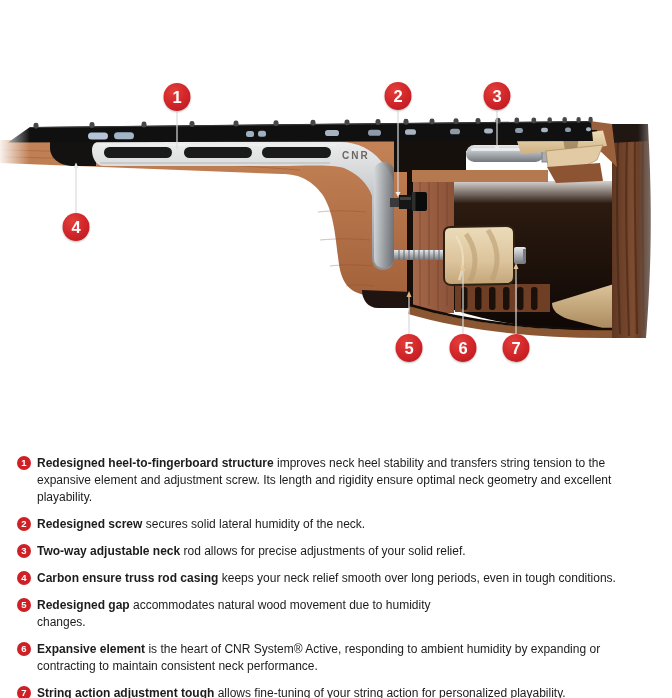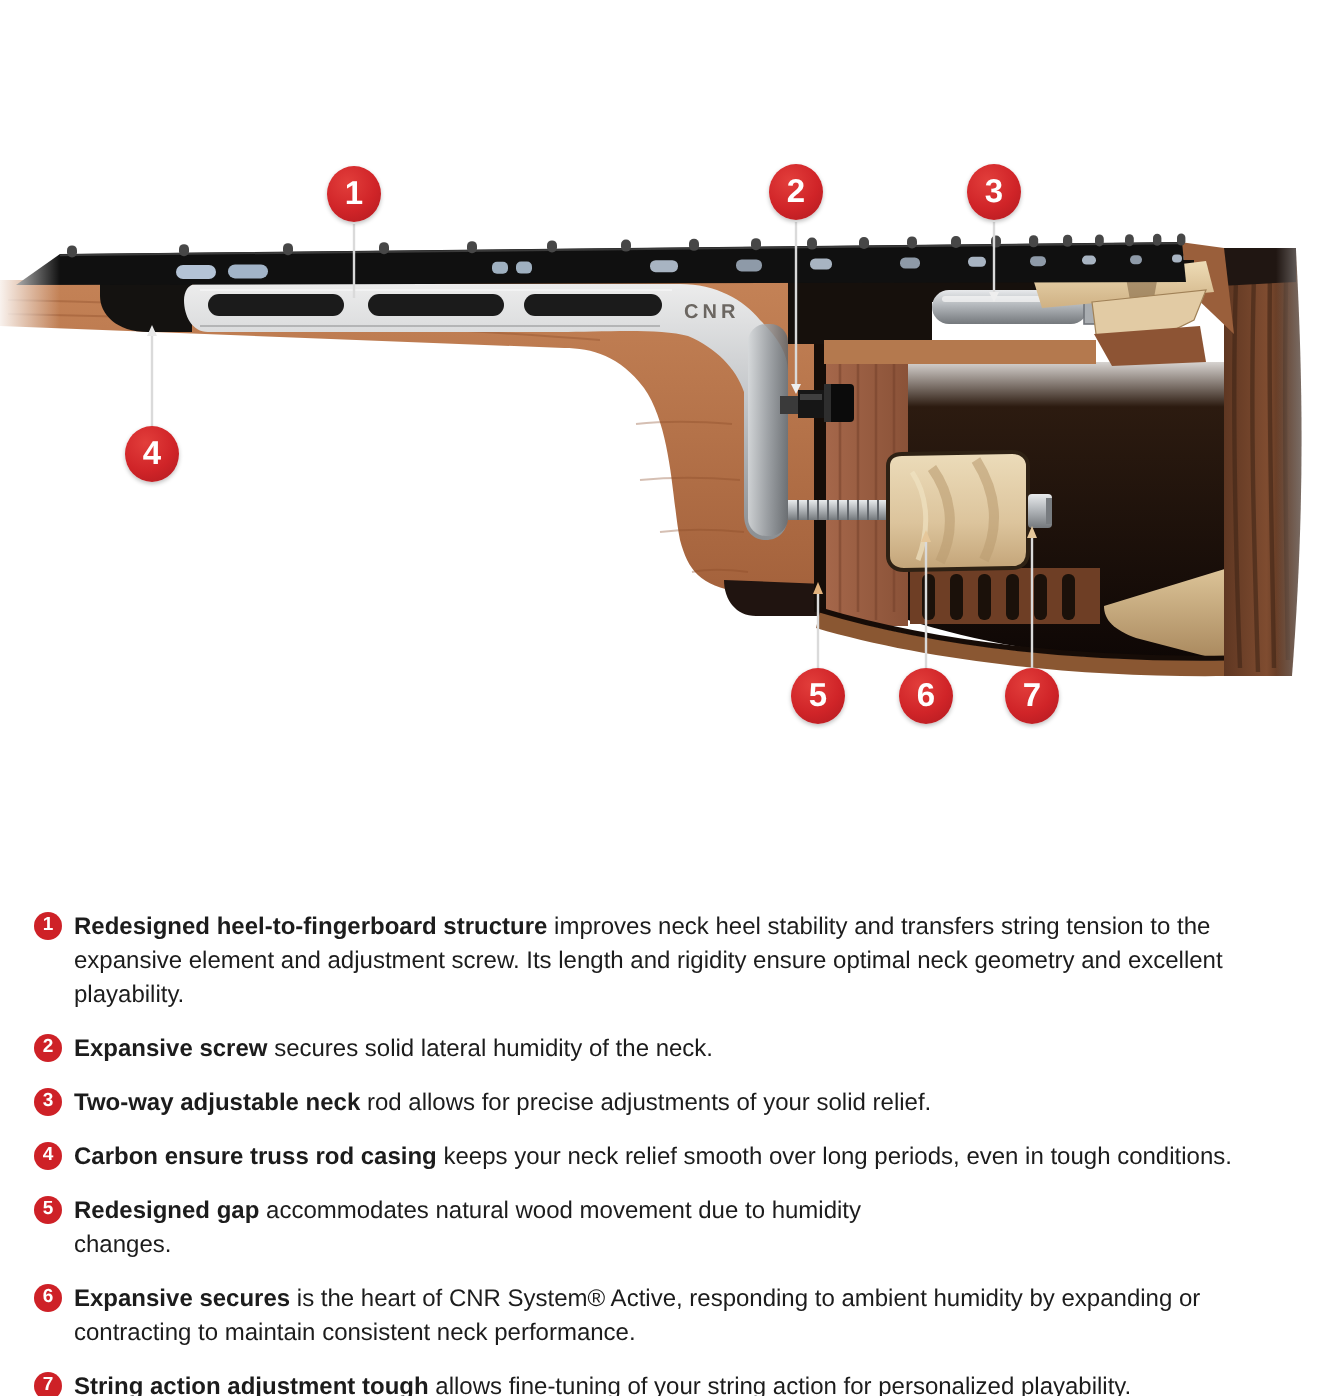--- a/index.html
+++ b/index.html
@@ -270,38 +270,38 @@
   <div class="marker m6">6</div>
   <div class="marker m7">7</div>
 
   <div class="legend">
     <div class="li">
       <span class="badge">1</span>
       <p class="li-text"><b>Redesigned heel-to-fingerboard structure</b><span> improves neck heel stability and transfers string tension to the expansive element and adjustment screw. Its length and rigidity ensure optimal neck geometry and excellent playability.</span></p>
     </div>
     <div class="li">
       <span class="badge">2</span>
-      <p class="li-text"><b>Expansive screw</b><span> secures solid lateral humidity of the neck.</span></p>
+      <p class="li-text"><b>Redesigned screw</b><span> secures solid lateral humidity of the neck.</span></p>
     </div>
     <div class="li">
       <span class="badge">3</span>
       <p class="li-text"><b>Two-way adjustable neck</b><span> rod allows for precise adjustments of your solid relief.</span></p>
     </div>
     <div class="li">
       <span class="badge">4</span>
       <p class="li-text"><b>Carbon ensure truss rod casing</b><span> keeps your neck relief smooth over long periods, even in tough conditions.</span></p>
     </div>
     <div class="li">
       <span class="badge">5</span>
       <p class="li-text"><b>Redesigned gap</b><span> accommodates natural wood movement due to humidity
 changes.</span></p>
     </div>
     <div class="li">
       <span class="badge">6</span>
-      <p class="li-text"><b>Expansive secures</b><span> is the heart of CNR System® Active, responding to ambient humidity by expanding or contracting to maintain consistent neck performance.</span></p>
+      <p class="li-text"><b>Expansive element</b><span> is the heart of CNR System® Active, responding to ambient humidity by expanding or contracting to maintain consistent neck performance.</span></p>
     </div>
     <div class="li">
       <span class="badge">7</span>
       <p class="li-text"><b>String action adjustment tough</b><span> allows fine-tuning of your string action for personalized playability.</span></p>
     </div>
   </div>
 
 </div>
 
 </body></html>

